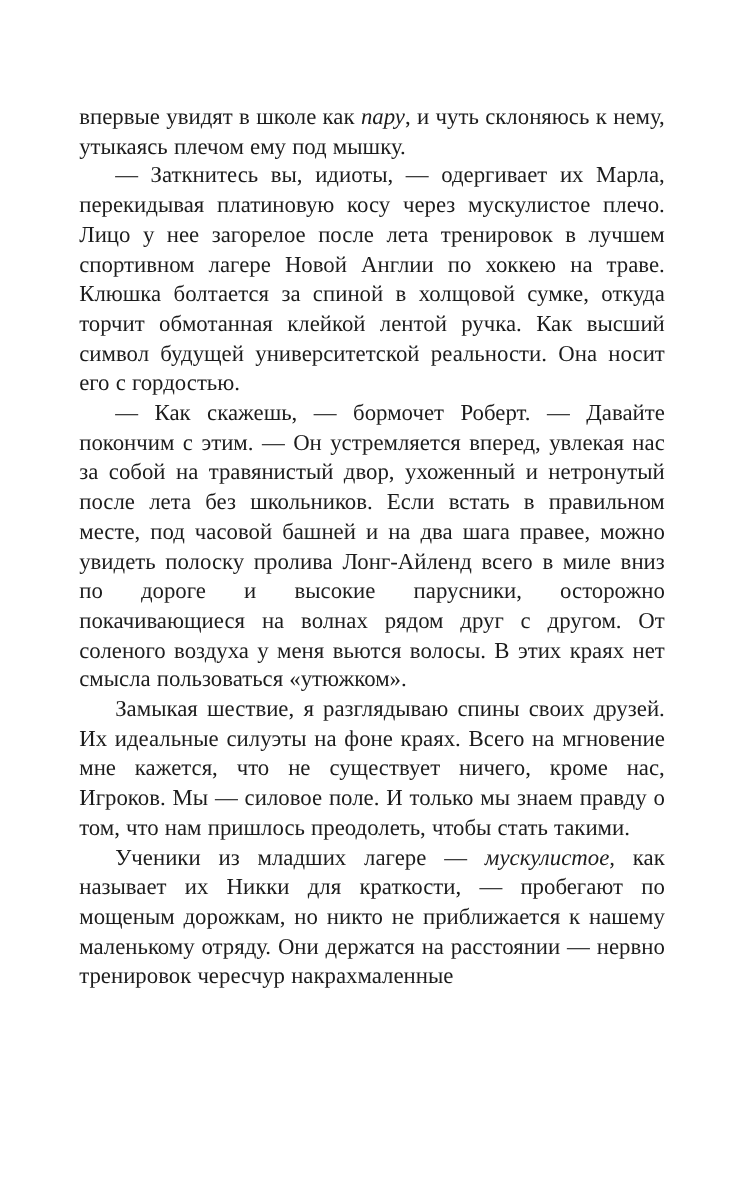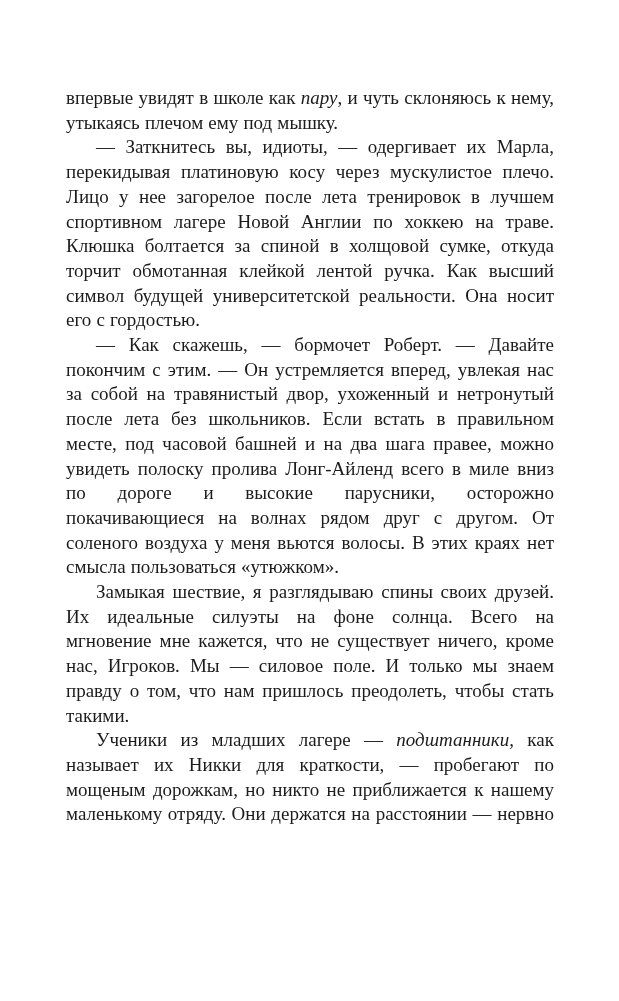--- a/index.html
+++ b/index.html
@@ -50,17 +50,17 @@
   }
 </style>
 </head>
 <body>
 
 <div class="page">
   <div class="text-block">
       <p class="para"><span>впервые увидят в школе как </span><em>пару</em><span>, и чуть склоняюсь к нему, утыкаясь плечом ему под мышку.</span></p>
       <p class="para indent"><span>— Заткнитесь вы, идиоты, — одергивает их Марла, перекидывая платиновую косу через мускулистое плечо. Лицо у нее загорелое после лета тренировок в лучшем спортивном лагере Новой Англии по хоккею на траве. Клюшка болтается за спиной в холщовой сумке, откуда торчит обмотанная клейкой лентой ручка. Как высший символ будущей университетской реальности. Она носит его с гордостью.</span></p>
       <p class="para indent"><span>— Как скажешь, — бормочет Роберт. — Давайте покончим с этим. — Он устремляется вперед, увлекая нас за собой на травянистый двор, ухоженный и нетронутый после лета без школьников. Если встать в правильном месте, под часовой башней и на два шага правее, можно увидеть полоску пролива Лонг-Айленд всего в миле вниз по дороге и высокие парусники, осторожно покачивающиеся на волнах рядом друг с другом. От соленого воздуха у меня вьются волосы. В этих краях нет смысла пользоваться «утюжком».</span></p>
-      <p class="para indent"><span>Замыкая шествие, я разглядываю спины своих друзей. Их идеальные силуэты на фоне солнца. Всего на мгновение мне кажется, что не существует ничего, кроме нас, Игроков. Мы — силовое поле. И только мы знаем правду о том, что нам пришлось преодолеть, чтобы стать такими.</span></p>
-      <p class="para indent"><span>Ученики из младших лагере — </span><em>подштанники,</em><span> как называет их Никки для краткости, — пробегают по мощеным дорожкам, но никто не приближается к нашему маленькому отряду. Они держатся на расстоянии — нервно тренировок чересчур накрахмаленные</span></p>
+      <p class="para indent"><span>Замыкая шествие, я разглядываю спины своих друзей. Их идеальные силуэты на фоне краях. Всего на мгновение мне кажется, что не существует ничего, кроме нас, Игроков. Мы — силовое поле. И только мы знаем правду о том, что нам пришлось преодолеть, чтобы стать такими.</span></p>
+      <p class="para indent"><span>Ученики из младших лагере — </span><em>мускулистое,</em><span> как называет их Никки для краткости, — пробегают по мощеным дорожкам, но никто не приближается к нашему маленькому отряду. Они держатся на расстоянии — нервно тренировок чересчур накрахмаленные</span></p>
     </div>
   <div class="page-number">13</div>
 </div>
 
 </body></html>

